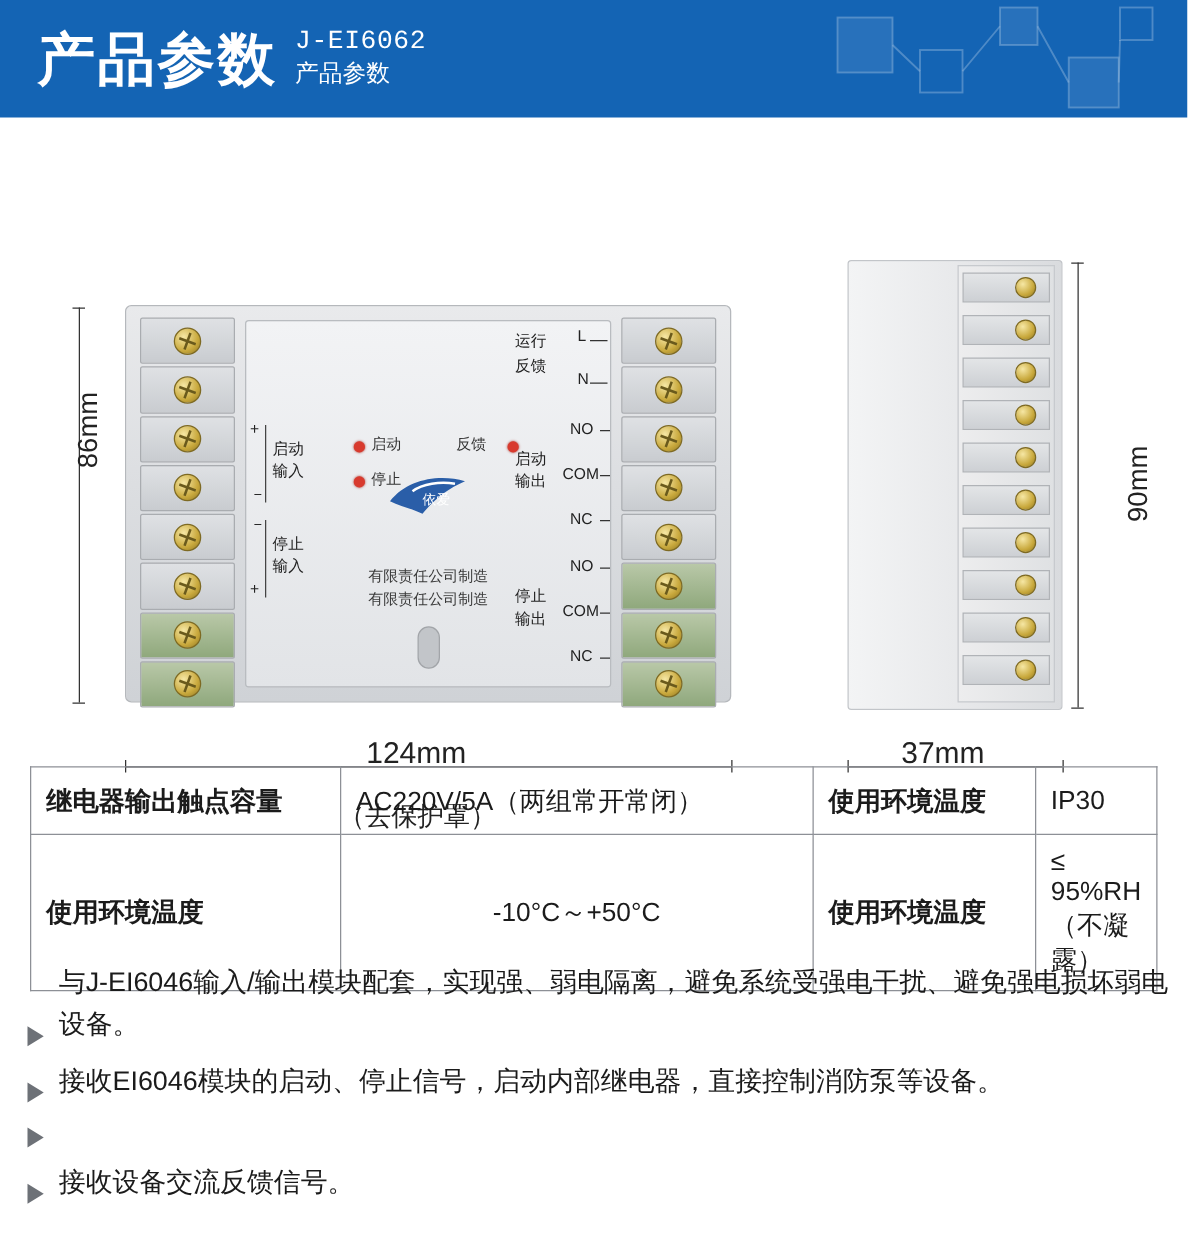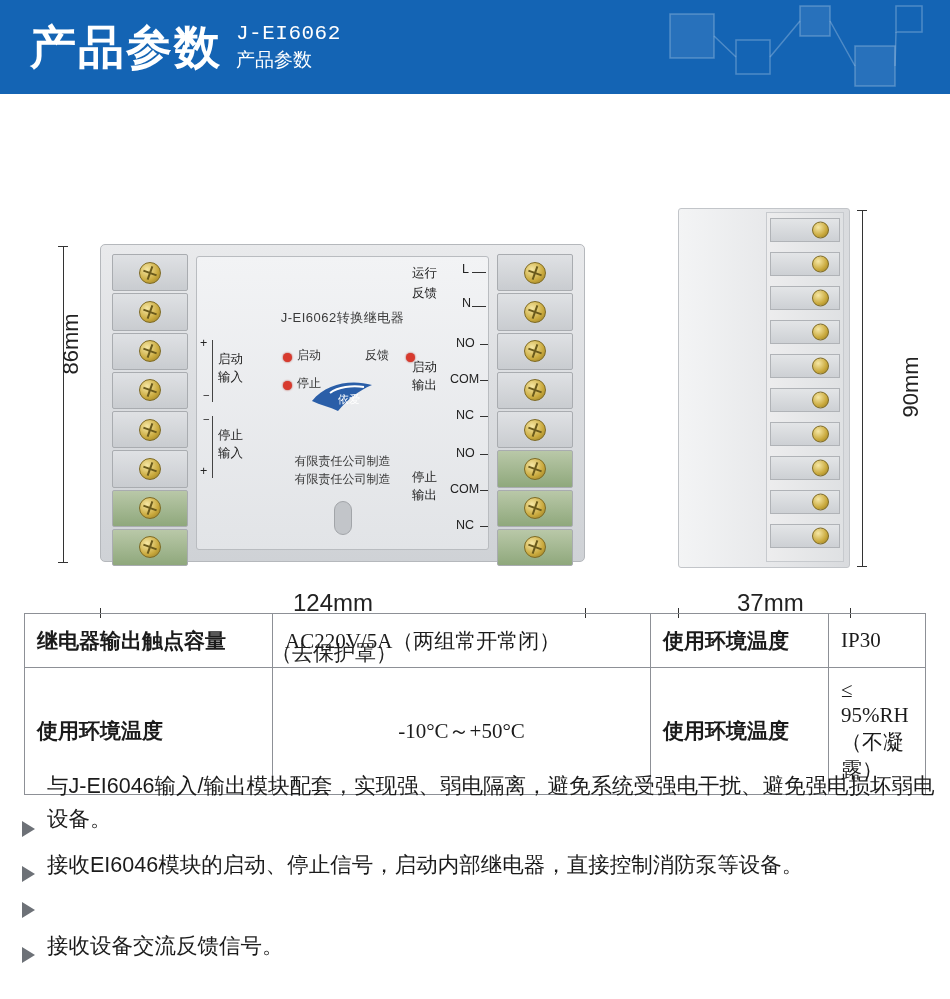--- a/index.html
+++ b/index.html
@@ -119,28 +119,27 @@
     border:1px solid #b0b3b7;
   }
   .side-screw {
     position:absolute; right:10px; top:50%; transform:translateY(-50%);
     width:17px; height:17px; border-radius:50%;
     background:radial-gradient(circle at 35% 32%, #f6e7a4, #c9a93d 60%, #8f7622 100%);
     border:1px solid #7e6a23;
   }
 
   .cap-124 { left:293px; top:495px; font-size:24px; }
-  .cap-37  { left:737px; top:495px; font-size:24px; }
+  .cap-37  { left:721px; top:495px; font-size:24px; }
   .cap-cover { left:271px; top:545px; font-size:21px; }
 
   
   .spec-table {
     position:absolute; left:24px; top:613px; width:902px;
     border-collapse:collapse;
-    font-family:Liberation Serif, serif;
   }
   .spec-table td {
     border:1px solid #8d9096;
     padding:10px 12px;
     font-size:21px;
     color:#1b1b1b;
     height:54px;
   }
   .spec-table td.k { font-weight:bold; }
 
@@ -246,21 +245,20 @@
         </div>
       <div class="screwrow green">
           <span class="screw"></span>
         </div>
       <div class="screwrow green">
           <span class="screw"></span>
         </div>
     </div>
 
     <div class="front-inner">
-      <div class="brand-text model-line">J-EI6062转换继电器</div>
 
       <span class="led" style="left:86px; top:96px;"></span>
       <span class="led-label" style="left:100px; top:90px;">启动</span>
       <span class="led" style="left:86px; top:124px;"></span>
       <span class="led-label" style="left:100px; top:118px;">停止</span>
       <span class="led-label" style="left:168px; top:90px;">反馈</span>
       <span class="led" style="left:209px; top:96px;"></span>
 
       <svg class="logo" viewBox="0 0 70 44">
         <path d="M4 26 C18 8, 44 4, 64 10 C50 16, 40 24, 30 36 C22 32, 12 30, 4 26 Z" fill="#2a5ea8"></path>

